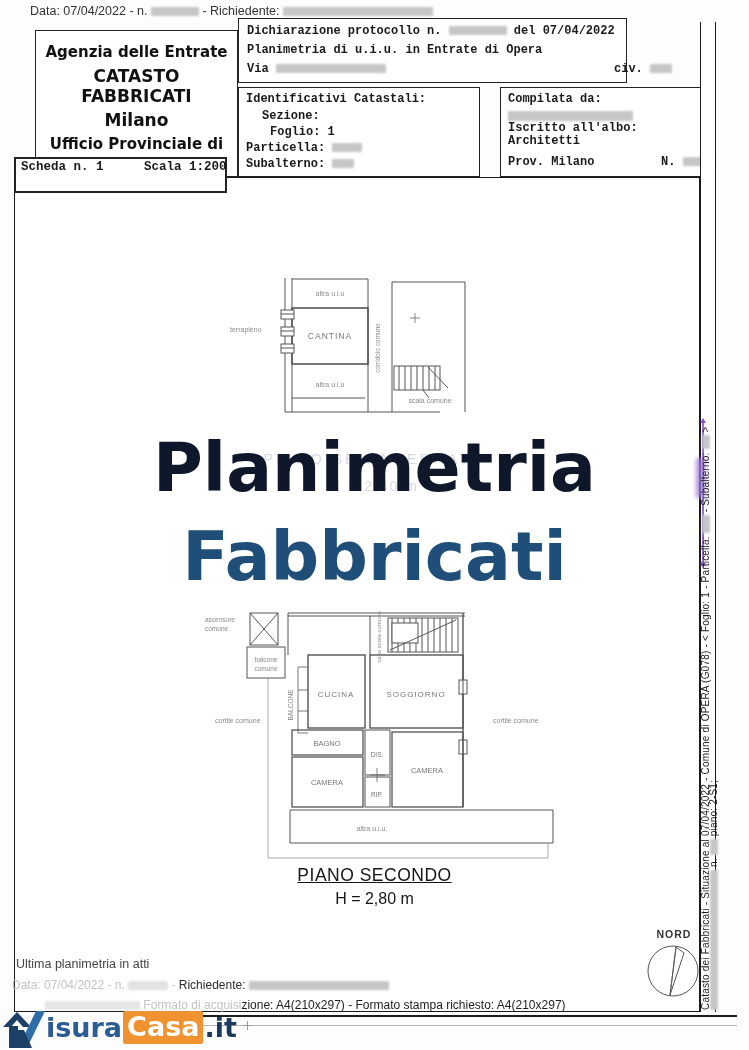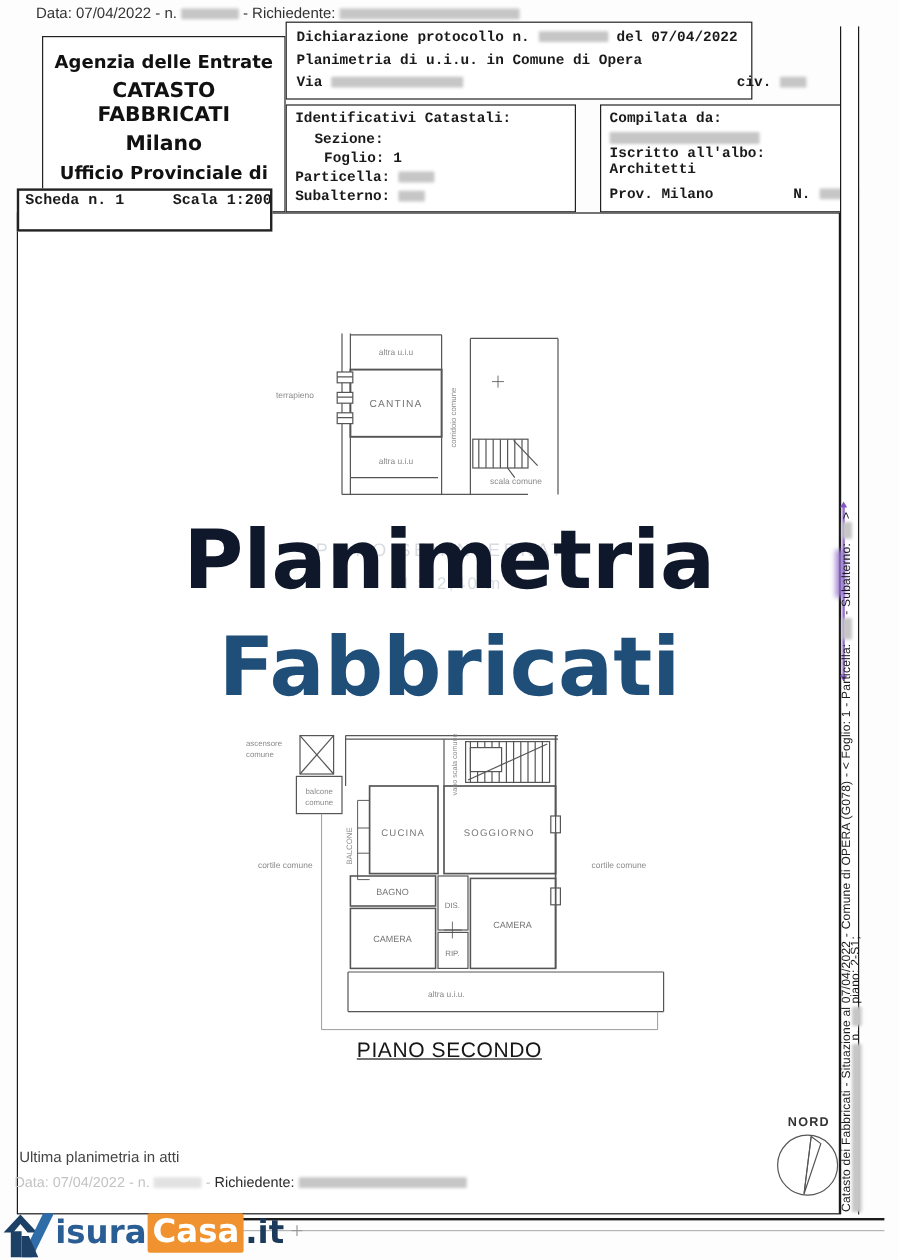--- a/index.html
+++ b/index.html
@@ -41,21 +41,21 @@
       <div style="font-size:15px;margin-top:5px;">Ufficio Provinciale di</div>
     </div>
   </div>
 
   <div class="box" style="left:238px;top:18px;width:389px;height:65px;">
     <div class="mono" style="position:absolute;left:8px;top:5px;">
       <span>Dichiarazione protocollo n.</span>
       <span class="rd" style="width:58px;"></span>
       <span>del  07/04/2022</span>
     </div>
-    <div class="mono" style="position:absolute;left:8px;top:24px;">Planimetria di u.i.u. in Comune di Opera</div>
+    <div class="mono" style="position:absolute;left:8px;top:24px;">Planimetria di u.i.u. in Entrate di Opera</div>
     <div class="mono" style="position:absolute;left:8px;top:43px;">
       <span>Via</span>
       <span class="rd" style="width:110px;"></span>
     </div>
     <div class="mono" style="position:absolute;left:375px;top:43px;">
       <span>civ.</span>
       <span class="rd" style="width:22px;"></span>
     </div>
   </div>
 
@@ -202,20 +202,21 @@
     <text x="293" y="118" font-size="7" fill="#8a8a8a">cortile comune</text>
     <text x="127" y="141" font-size="7.5" fill="#777" text-anchor="middle">BAGNO</text>
     <text x="177" y="152" font-size="6.5" fill="#777" text-anchor="middle">DIS.</text>
     <text x="127" y="180" font-size="7.5" fill="#777" text-anchor="middle">CAMERA</text>
     <text x="227" y="168" font-size="7.5" fill="#777" text-anchor="middle">CAMERA</text>
     <text x="177" y="192" font-size="6.5" fill="#777" text-anchor="middle">RIP.</text>
     <text x="172" y="226" font-size="7" fill="#8a8a8a" text-anchor="middle">altra u.i.u.</text>
   </svg>
 
   <div class="abs" style="left:0;top:865px;width:749px;text-align:center;font-size:17.5px;color:#161616;letter-spacing:.5px;text-decoration:underline;">PIANO SECONDO</div>
+  <div class="abs" style="left:0;top:890px;width:749px;text-align:center;font-size:16px;color:#161616;">H = 2,80 m</div>
 
   <svg class="abs" style="left:640px;top:922px;" width="70" height="80" viewBox="0 0 70 80">
     <text x="34" y="16" font-size="10.5" fill="#333" text-anchor="middle" letter-spacing="1" font-weight="bold">NORD</text>
     <circle cx="33" cy="49" r="25" stroke="#555" fill="none" stroke-width="1"></circle>
     <path d="M36,25 L44,31 L30,73 Z" stroke="#555" fill="none" stroke-width="1"></path>
     <line x1="36" y1="25" x2="30" y2="73" stroke="#555" stroke-width=".8"></line>
   </svg>
 
   <div class="abs" style="left:702px;top:422px;width:2px;height:142px;background:#8257c4;opacity:.85;"></div>
   <div class="abs arrow-up" style="left:700px;top:418px;"></div>
@@ -240,20 +241,24 @@
   <div class="abs" style="left:16px;top:957px;font-size:12.5px;color:#444;z-index:2;">Ultima planimetria in atti</div>
 
   <div class="abs" style="left:12px;top:978px;font-size:12px;z-index:2;">
     <span class="faint">Data: 07/04/2022 - n.</span>
     <span class="rd" style="width:40px;opacity:.5;"></span>
     <span class="faint">-</span>
     <span style="color:#2b2b2b;">Richiedente:</span>
     <span class="rd" style="width:140px;"></span>
   </div>
 
+  <div class="abs" style="left:45px;top:998px;font-size:12px;z-index:2;">
+    <span class="rd" style="width:95px;opacity:.45;"></span>
+    <span class="faint">Formato di acquisi</span><span style="color:#1d1d1d;">zione: A4(210x297)  - Formato stampa richiesto: A4(210x297)</span>
+  </div>
 
   <div class="abs" style="left:163px;top:1015px;width:574px;height:2px;background:#1c1c1c;"></div>
   <div class="abs" style="left:187px;top:1025px;width:550px;height:1px;background:#b5b5b5;"></div>
   <div class="abs" style="left:243px;top:1021px;width:9px;height:9px;">
     <div style="position:absolute;left:0;top:4px;width:9px;height:1px;background:#999;"></div>
     <div style="position:absolute;left:4px;top:0;width:1px;height:9px;background:#999;"></div>
   </div>
 
   <div class="abs" style="left:2px;top:1006px;display:flex;align-items:center;z-index:3;">
     <svg width="46" height="42" viewBox="0 0 46 42">

